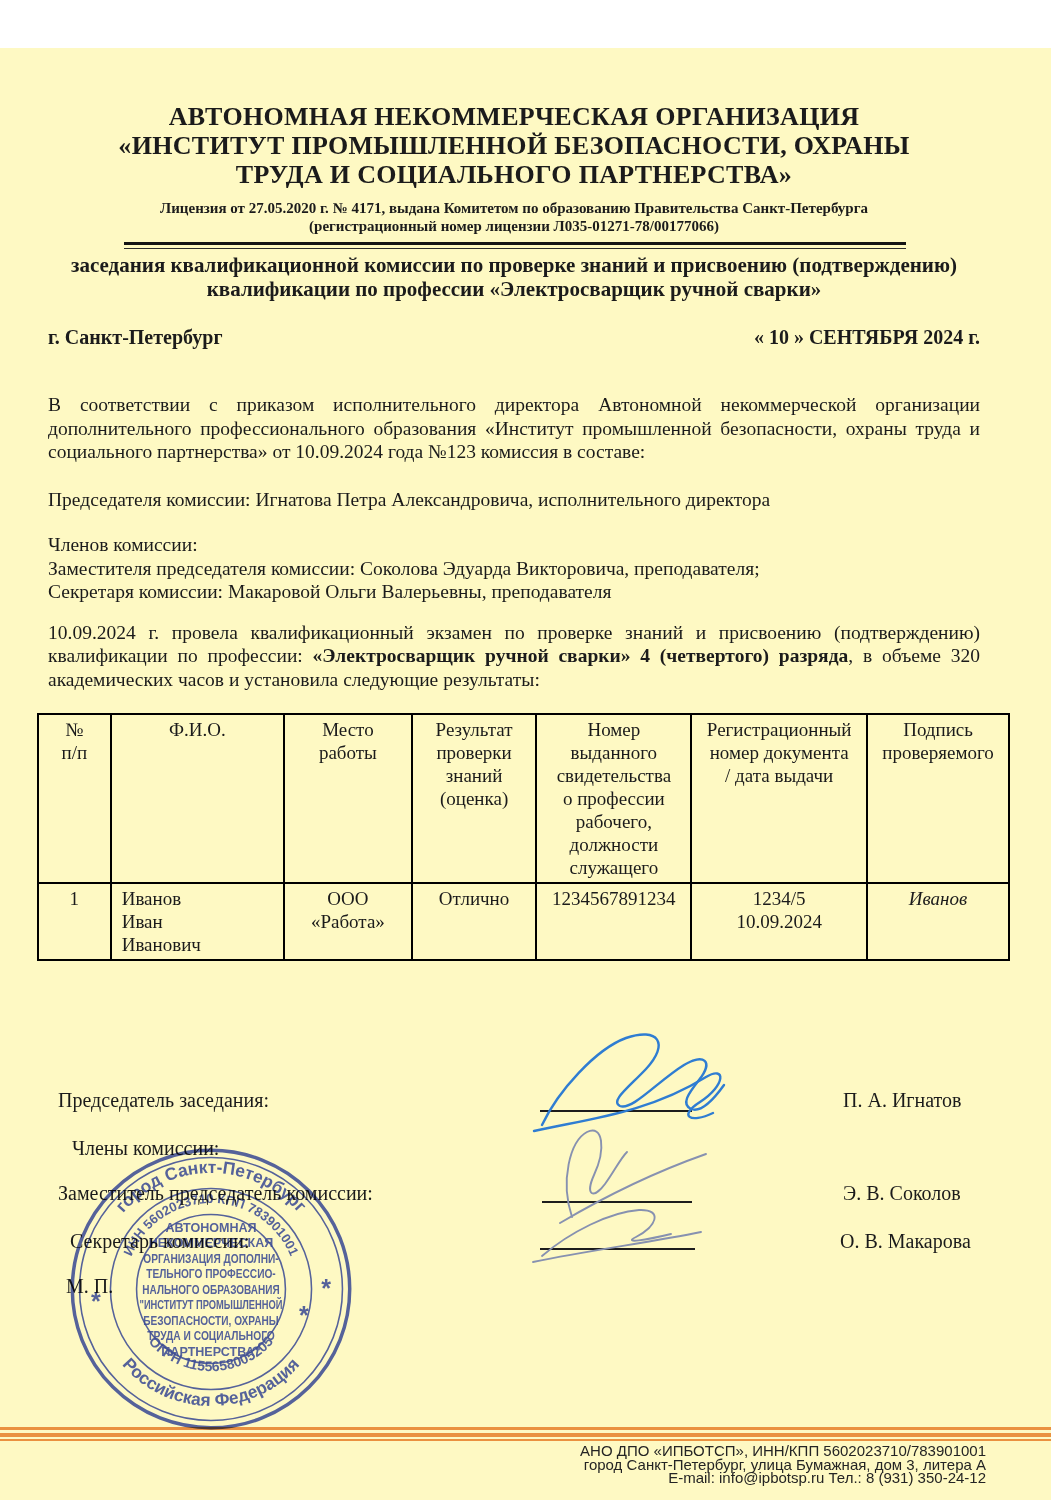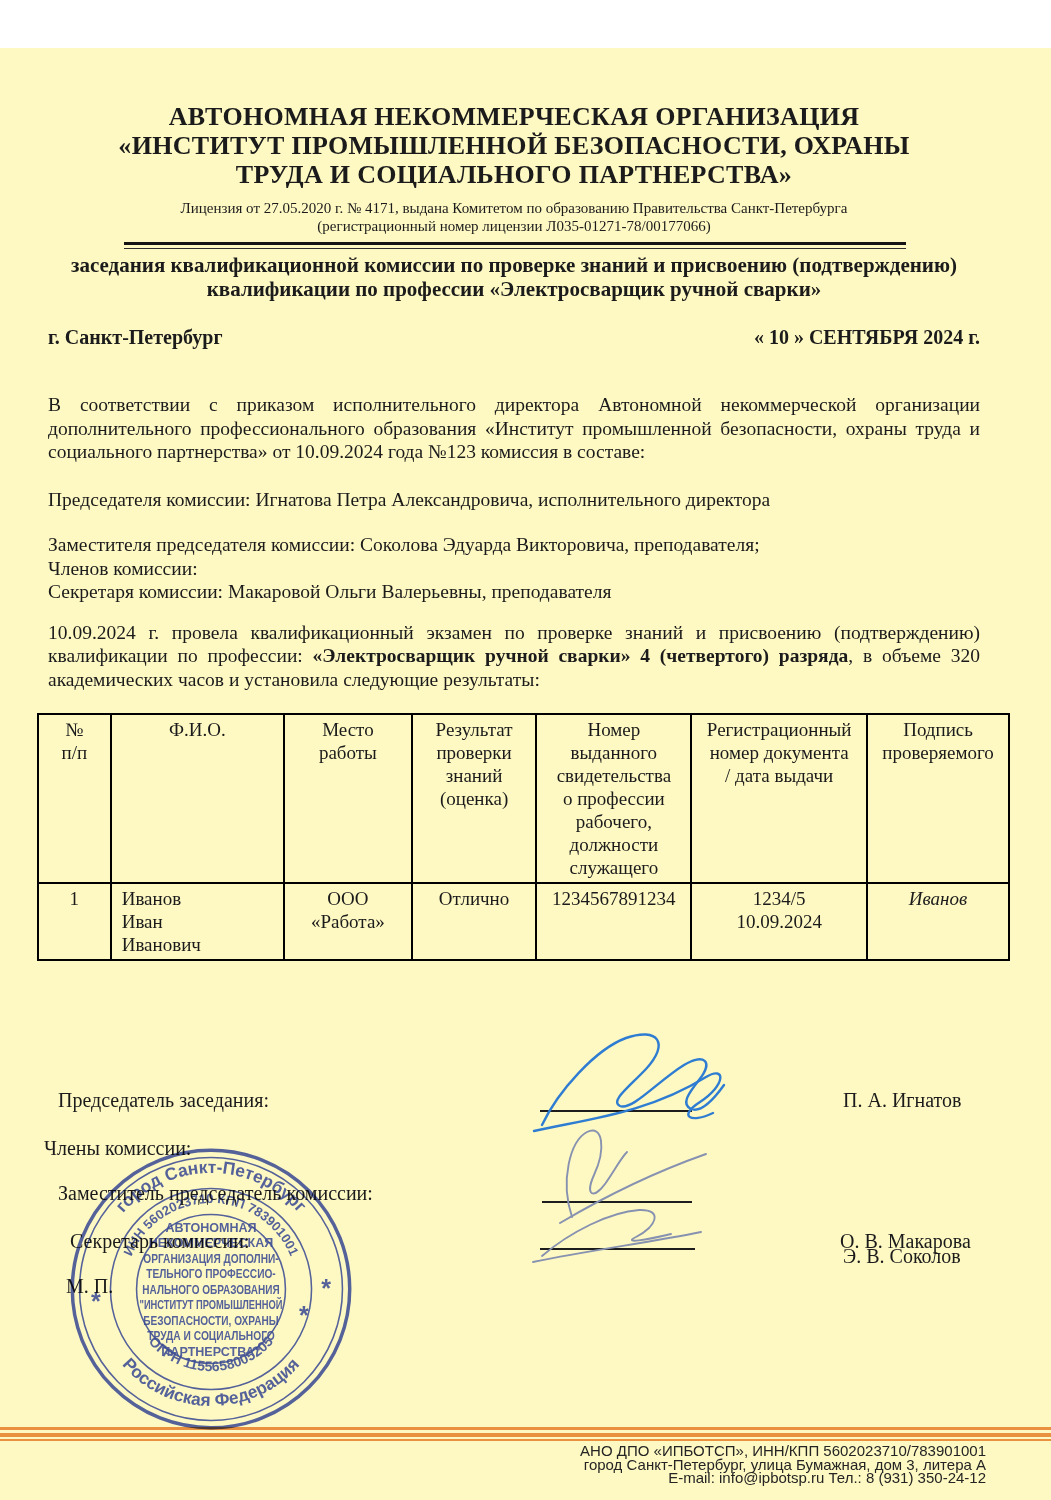--- a/index.html
+++ b/index.html
@@ -7,21 +7,21 @@
     position:relative;
     width:1051px;height:1500px;
     background:#fef9c3;
     font-family:"Liberation Serif",serif;
     color:#1b1b1b;
     overflow:hidden;
     margin-top:48px;
   }
   .content{padding:54px 71px 0 48px;}
   .org-header{ text-align:center; font-weight:bold; font-size:26px; line-height:29px; letter-spacing:.3px;}
-  .license{ margin-top:10px; text-align:center; font-weight:normal; font-size:15px; line-height:18px;}
+  .license{ margin-top:10px; text-align:center; font-weight:bold; font-size:15px; line-height:18px;}
   .rule{ margin-top:7px; margin-left:76px; width:782px; height:3px;
     border-top:3.5px solid #141414; border-bottom:1.5px solid #2e2e2e;}
   .protocol-title{ margin-top:27px; text-align:center; font-weight:bold; font-size:23px; line-height:26px;}
   .protocol-subtitle{ margin-top:4px; text-align:center; font-weight:bold; font-size:21px; line-height:24px;}
   .city-date{ margin-top:24px; display:flex; justify-content:space-between; font-weight:bold; font-size:20px; line-height:24px;}
   .para{ margin:0; font-size:19.5px; line-height:23.5px; text-align:justify;}
   .para1{ margin-top:44px;}
   .chairman{ margin-top:24px; text-align:left;}
   .members{ margin-top:22px; text-align:left;}
   .para2{ margin-top:17px;}
@@ -78,22 +78,22 @@
     <div class="city-date">
       <span>г. Санкт-Петербург</span>
       <span>« 10 » СЕНТЯБРЯ 2024 г.</span>
     </div>
 
     <p class="para para1">В соответствии с приказом исполнительного директора Автономной некоммерческой организации дополнительного профессионального образования «Институт промышленной безопасности, охраны труда и социального партнерства» от 10.09.2024 года №123 комиссия в составе:</p>
 
     <p class="para chairman">Председателя комиссии: Игнатова Петра Александровича, исполнительного директора</p>
 
     <div class="para members">
+      <div>Членов комиссии:</div>
       <div>Заместителя председателя комиссии: Соколова Эдуарда Викторовича, преподавателя;</div>
-      <div>Членов комиссии:</div>
       <div>Секретаря комиссии: Макаровой Ольги Валерьевны, преподавателя</div>
     </div>
 
     <p class="para para2"><span>10.09.2024 г. провела квалификационный экзамен по проверке знаний и присвоению (подтверждению) квалификации по профессии: </span><span class="b">«Электросварщик ручной сварки» 4 (четвертого) разряда</span><span>, в объеме 320 академических часов и установила следующие результаты:</span></p>
 
     <table class="results">
       <colgroup>
         <col style="width:73px">
           <col style="width:174px">
           <col style="width:128px">
@@ -139,27 +139,27 @@
           <td>1234567891234</td>
           <td>1234/5
 10.09.2024</td>
           <td class="sig">Иванов</td>
         </tr>
       </tbody>
     </table>
   </div>
 
   <div class="abs sig-label" style="left:58px; top:1040px;">Председатель заседания:</div>
-  <div class="abs sig-label" style="left:44px; top:1088px;">Члены комиссии:</div>
+  <div class="abs sig-label" style="left:72px; top:1088px;">Члены комиссии:</div>
   <div class="abs sig-label" style="left:58px; top:1133px;">Заместитель председатель комиссии:</div>
   <div class="abs sig-label" style="left:70px; top:1181px;">Секретарь комиссии:</div>
   <div class="abs sig-label" style="left:66px; top:1226px;">М. П.</div>
 
   <div class="abs sig-name" style="left:843px; top:1040px;">П. А. Игнатов</div>
-  <div class="abs sig-name" style="left:843px; top:1196px;">Э. В. Соколов</div>
+  <div class="abs sig-name" style="left:843px; top:1133px;">Э. В. Соколов</div>
   <div class="abs sig-name" style="left:840px; top:1181px;">О. В. Макарова</div>
 
   <div class="sig-line" style="left:540px; top:1062px; width:152px;"></div>
   <div class="sig-line" style="left:542px; top:1153px; width:150px;"></div>
   <div class="sig-line" style="left:540px; top:1200px; width:155px;"></div>
 
   <svg class="sig-svg" viewBox="0 0 260 250">
     <g fill="none" stroke-linecap="round" stroke="#2f7dd2" stroke-width="2.4">
       <path d="M 42 102 C 58 68 96 26 126 15 C 158 4 170 20 146 46 C 128 65 110 78 120 83 C 132 88 158 58 184 42 C 204 30 214 38 199 57 C 188 71 181 81 191 86 C 201 90 214 76 224 62"></path>
       <path d="M 34 108 C 88 96 148 90 206 54 C 226 42 226 62 200 79 C 178 93 190 101 213 90"></path>

